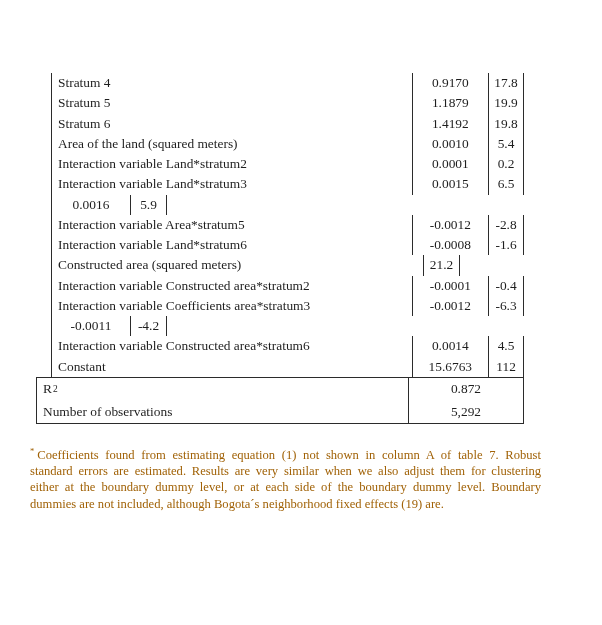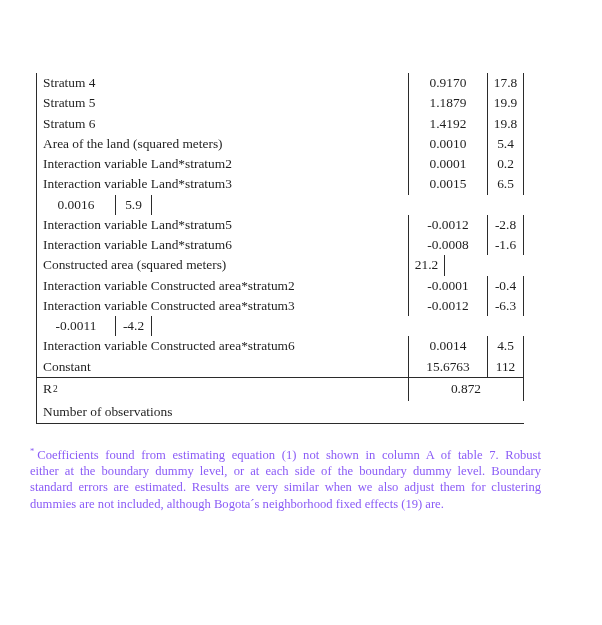--- a/index.html
+++ b/index.html
@@ -12,21 +12,21 @@
     color: #1e1e1e;
     overflow: hidden;
   }
   .reg-table {
     position: absolute;
     left: 36px;
     top: 73px;
     width: 488px;
     font-size: 13.4px;
   }
-  .row { display: flex; height: 20.25px; }
+  .row { display: flex; height: 20.25px; margin-left: 15px; }
   .cell {
     box-sizing: border-box;
     display: flex;
     align-items: center;
     height: 100%;
     overflow: hidden;
   }
   .cell.label {
     width: 372px;
     border-left: 1.5px solid #2b2b2b;
@@ -55,21 +55,21 @@
     justify-content: center;
   }
   .srow sup { font-size: 9.5px; line-height: 0; margin-left: 1px; }
   .footnote {
     position: absolute;
     left: 30px;
     top: 447px;
     width: 511px;
     font-size: 12.6px;
     line-height: 16.2px;
-    color: #8b5cf6;
+    color: #a16207;
   }
   .fline { text-align: justify; text-align-last: justify; white-space: nowrap; }
   .fline.last { text-align-last: left; }
   .fmark { font-size: 8.5px; line-height: 0; margin-right: 3px; }
 </style>
 </head>
 <body>
 
 <div class="page">
   <div class="reg-table">
@@ -102,40 +102,40 @@
         <div class="row">
           <div class="cell label">Interaction variable Land*stratum3</div>
           <div class="cell coef">0.0015</div>
           <div class="cell tstat">6.5</div>
         </div>
         <div class="row">
           <div class="cell coef">0.0016</div>
           <div class="cell tstat">5.9</div>
         </div>
         <div class="row">
-          <div class="cell label">Interaction variable Land*stratum5</div>
+          <div class="cell label">Interaction variable Area*stratum5</div>
           <div class="cell coef">-0.0012</div>
           <div class="cell tstat">-2.8</div>
         </div>
         <div class="row">
           <div class="cell label">Interaction variable Land*stratum6</div>
           <div class="cell coef">-0.0008</div>
           <div class="cell tstat">-1.6</div>
         </div>
         <div class="row">
           <div class="cell label">Constructed area (squared meters)</div>
           <div class="cell tstat">21.2</div>
         </div>
         <div class="row">
           <div class="cell label">Interaction variable Constructed area*stratum2</div>
           <div class="cell coef">-0.0001</div>
           <div class="cell tstat">-0.4</div>
         </div>
         <div class="row">
-          <div class="cell label">Interaction variable Constructed area*stratum3</div>
+          <div class="cell label">Interaction variable Coefficients area*stratum3</div>
           <div class="cell coef">-0.0012</div>
           <div class="cell tstat">-6.3</div>
         </div>
         <div class="row">
           <div class="cell coef">-0.0011</div>
           <div class="cell tstat">-4.2</div>
         </div>
         <div class="row">
           <div class="cell label">Interaction variable Constructed area*stratum6</div>
           <div class="cell coef">0.0014</div>
@@ -147,22 +147,23 @@
           <div class="cell tstat">112</div>
         </div>
       </div>
     <div id="summary-rows" class="summary">
         <div class="srow">
           <div class="cell label">R<sup>2</sup></div>
           <div class="cell merged">0.872</div>
         </div>
         <div class="srow">
           <div class="cell label">Number of observations</div>
+          <div class="cell merged">5,292</div>
         </div>
       </div>
   </div>
   <div id="footnote" class="footnote">
       <div class="fline"><sup class="fmark">*</sup>Coefficients found from estimating equation (1) not shown in column A of table 7. Robust</div>
+      <div class="fline">standard errors are estimated. Results are very similar when we also adjust them for clustering</div>
       <div class="fline">either at the boundary dummy level, or at each side of the boundary dummy level. Boundary</div>
-      <div class="fline">standard errors are estimated. Results are very similar when we also adjust them for clustering</div>
       <div class="fline last">dummies are not included, although Bogota´s neighborhood fixed effects (19) are.</div>
     </div>
 </div>
 
 </body></html>

